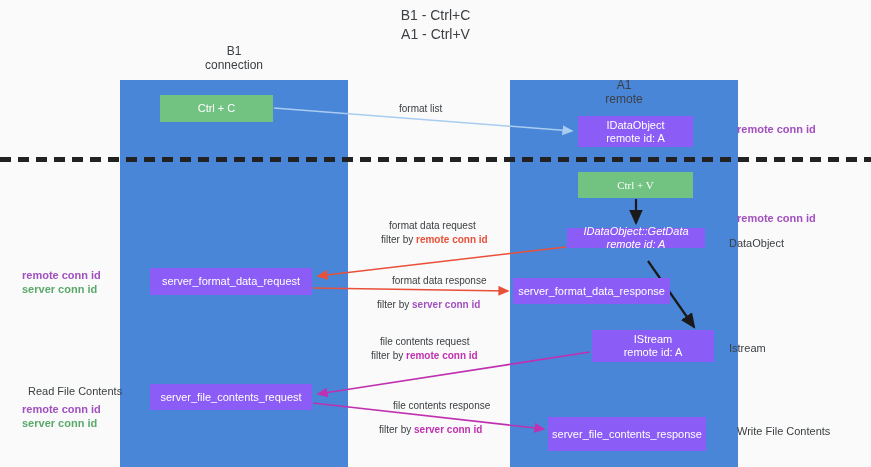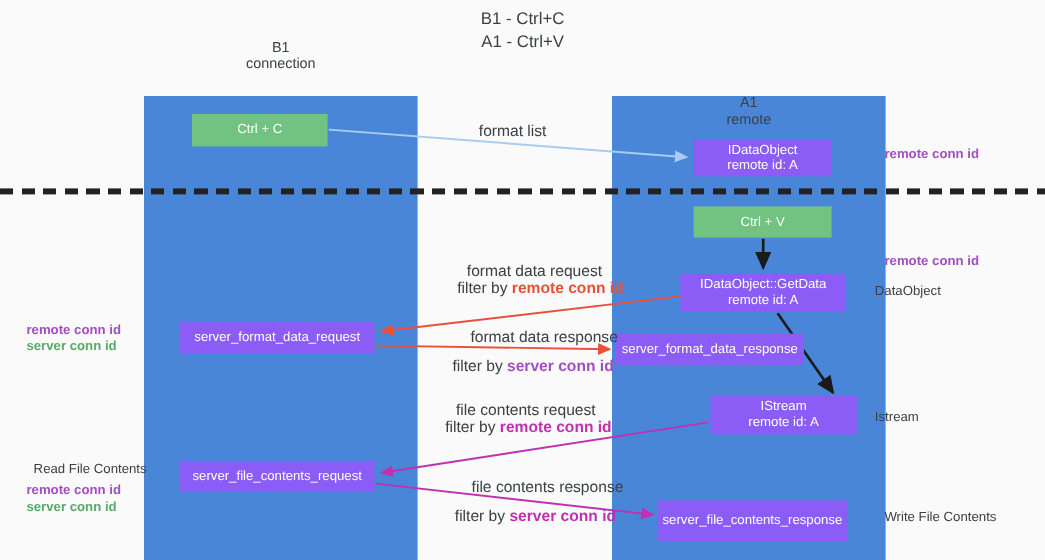--- a/index.html
+++ b/index.html
@@ -16,21 +16,21 @@
   
   .lane{position:absolute;background:#4a86d8;}
   #lane-b1{left:120px;top:80px;width:228px;height:387px;}
   #lane-a1{left:510px;top:80px;width:228px;height:387px;}
 
   
   .lane-head{
     position:absolute;text-align:center;
     font-size:12px;line-height:14px;color:#3c4043;
   }
-  #head-b1{left:120px;top:32px;width:228px;}
+  #head-b1{left:120px;top:44px;width:228px;}
   #head-a1{left:510px;top:44px;width:228px;margin-top:34px;}
   .lane-head .l1{display:block;}
   .lane-head .l2{display:block;}
 
   
   #title{
     position:absolute;left:0;top:6px;width:871px;text-align:center;
     font-size:14px;line-height:19px;color:#3c4043;
   }
   #title span{display:block;text-align:center;}
@@ -47,22 +47,22 @@
     display:flex;flex-direction:column;align-items:center;justify-content:center;
     color:#ffffff;font-size:11px;line-height:13px;text-align:center;
     padding:2px 4px;
   }
   .node .ln{display:block;white-space:nowrap;}
   .green{background:#72c282;}
   .orange{background:#8b5cf6;}
 
   #n-ctrlc{left:160px;top:95px;width:113px;height:27px;}
   #n-dataobj{left:578px;top:116px;width:115px;height:31px;}
-  #n-ctrlv{left:578px;top:172px;width:115px;height:26px;}
-  #n-getdata{left:567px;top:228px;width:138px;height:32px;}
+  #n-ctrlv{left:578px;top:172px;width:115px;height:26px;font-family:Liberation Serif, serif;}
+  #n-getdata{left:567px;top:228px;width:138px;height:20px;font-style:italic;}
   #n-sfdreq{left:150px;top:268px;width:162px;height:27px;align-items:center;}
   #n-sfdresp{left:513px;top:278px;width:157px;height:26px;}
   #n-istream{left:592px;top:330px;width:122px;height:32px;}
   #n-sfcreq{left:150px;top:384px;width:162px;height:26px;}
   #n-sfcresp{left:548px;top:417px;width:158px;height:34px;}
 
   
   .side{
     position:absolute;font-size:11px;line-height:14px;white-space:nowrap;
   }
@@ -75,21 +75,21 @@
   #s-dataobject{left:729px;top:236px;}
   #s-istream{left:729px;top:341px;}
   #s-writefc{left:737px;top:424px;}
 
   #s-left-conn{left:22px;top:268px;}
   #s-readfc{left:28px;top:384px;}
   #s-left-conn2{left:22px;top:402px;}
 
   
   .edge-label{
-    position:absolute;font-size:13px;line-height:14px;white-space:nowrap;
+    position:absolute;font-size:10px;line-height:14px;white-space:nowrap;
     color:#3c4043;
   }
   .edge-label b{font-weight:bold;}
 
   #e-formatlist{left:399px;top:102px;}
   #e-fdreq1{left:389px;top:219px;}
   #e-fdreq2{left:381px;top:233px;}
   #e-fdresp1{left:392px;top:274px;}
   #e-fdresp2{left:377px;top:298px;}
   #e-fcreq1{left:380px;top:335px;}

